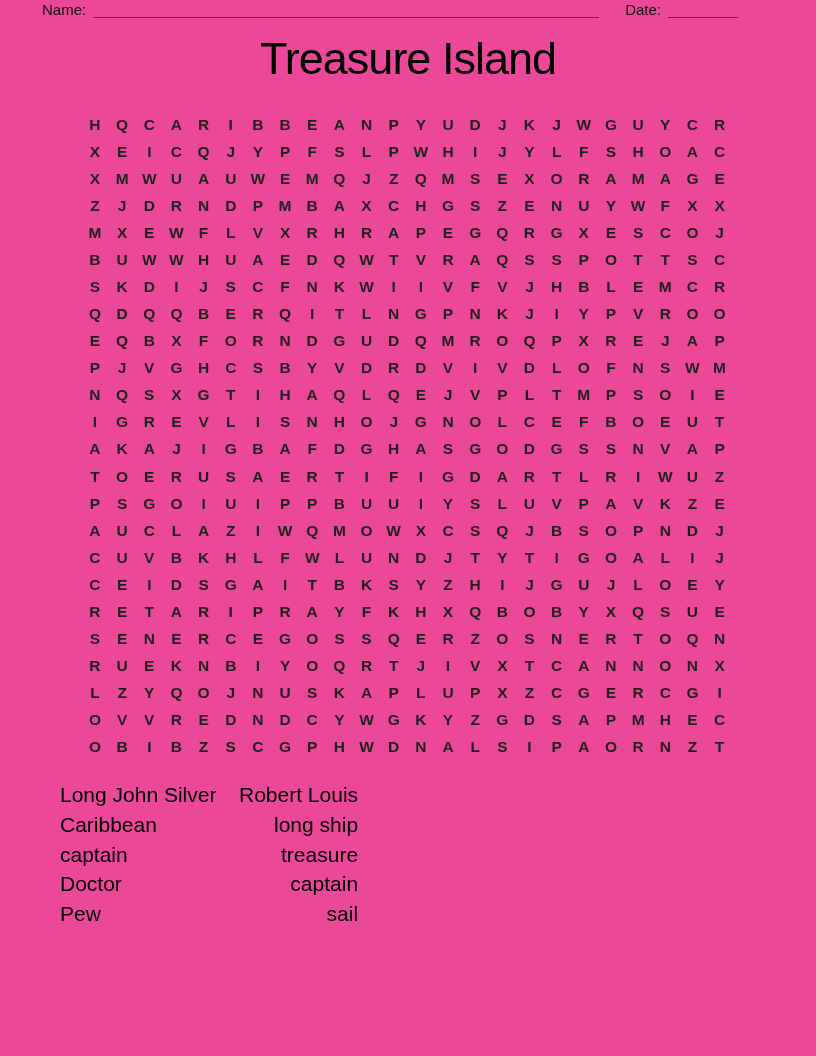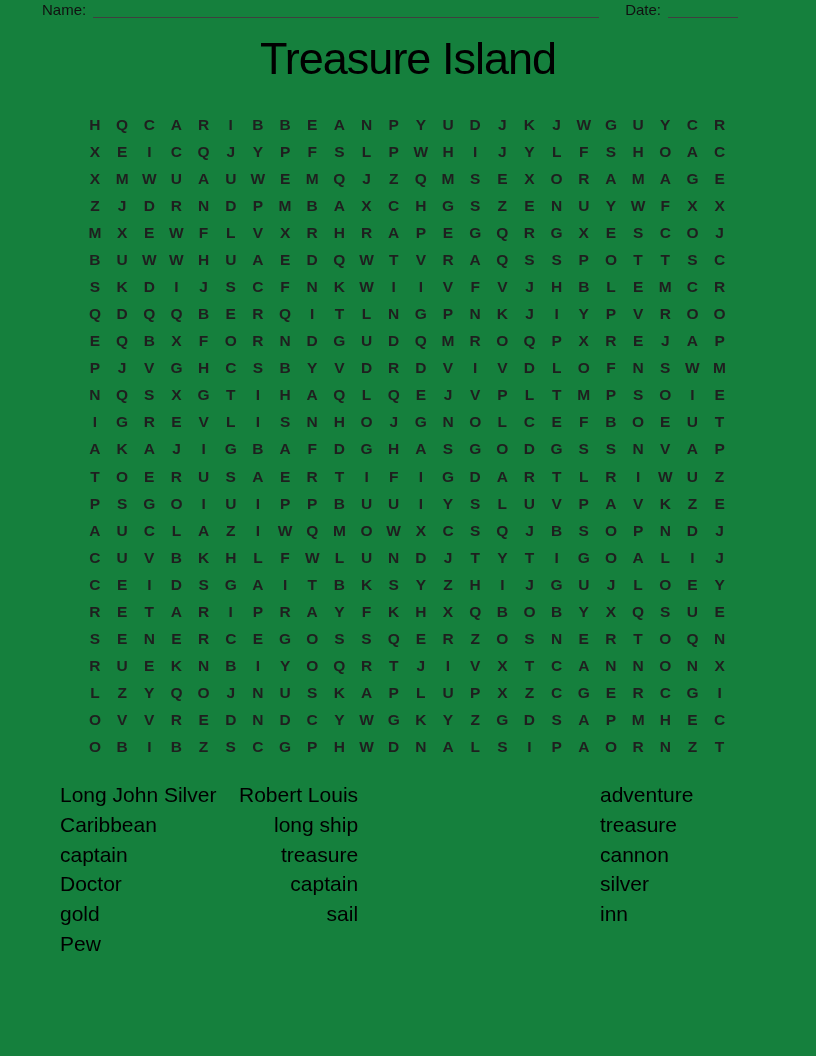--- a/index.html
+++ b/index.html
@@ -2,21 +2,21 @@
 <html><head>
 <meta charset="utf-8">
 <title>Treasure Island Word Search</title>
 <style>
   html, body { margin: 0; padding: 0; background: #ffffff; }
   body {
     width: 816px; height: 1056px;
     font-family: "Liberation Sans", sans-serif;
     color: #111111;
   }
-  .page { position: relative; width: 816px; height: 1056px; overflow: hidden; background: #15803d; }
+  .page { position: relative; width: 816px; height: 1056px; overflow: hidden; background: #ec4899; }
 
   
   .header-row {
     position: absolute; top: 2px; left: 42px; right: 78px;
     display: flex; align-items: flex-end;
     font-size: 15px; color: #111111;
   }
   .header-label { line-height: 16px; }
   .fill-line {
     border-bottom: 1px solid #3f3f3f;
@@ -649,32 +649,24 @@
       <span class="cell">Z</span>
       <span class="cell">T</span>
     </div>
 
   <div class="word-list" id="word-list">
       <div class="word-col word-col-0">
         <div>Long John Silver</div>
         <div>Caribbean</div>
         <div>captain</div>
         <div>Doctor</div>
-        <div>gold</div>
         <div>Pew</div>
       </div>
       <div class="word-col word-col-1">
         <div>Robert Louis</div>
         <div>long ship</div>
         <div>treasure</div>
         <div>captain</div>
         <div>sail</div>
       </div>
-      <div class="word-col word-col-3">
-        <div>adventure</div>
-        <div>treasure</div>
-        <div>cannon</div>
-        <div>silver</div>
-        <div>inn</div>
-      </div>
     </div>
 
 </div>
 
 </body></html>

